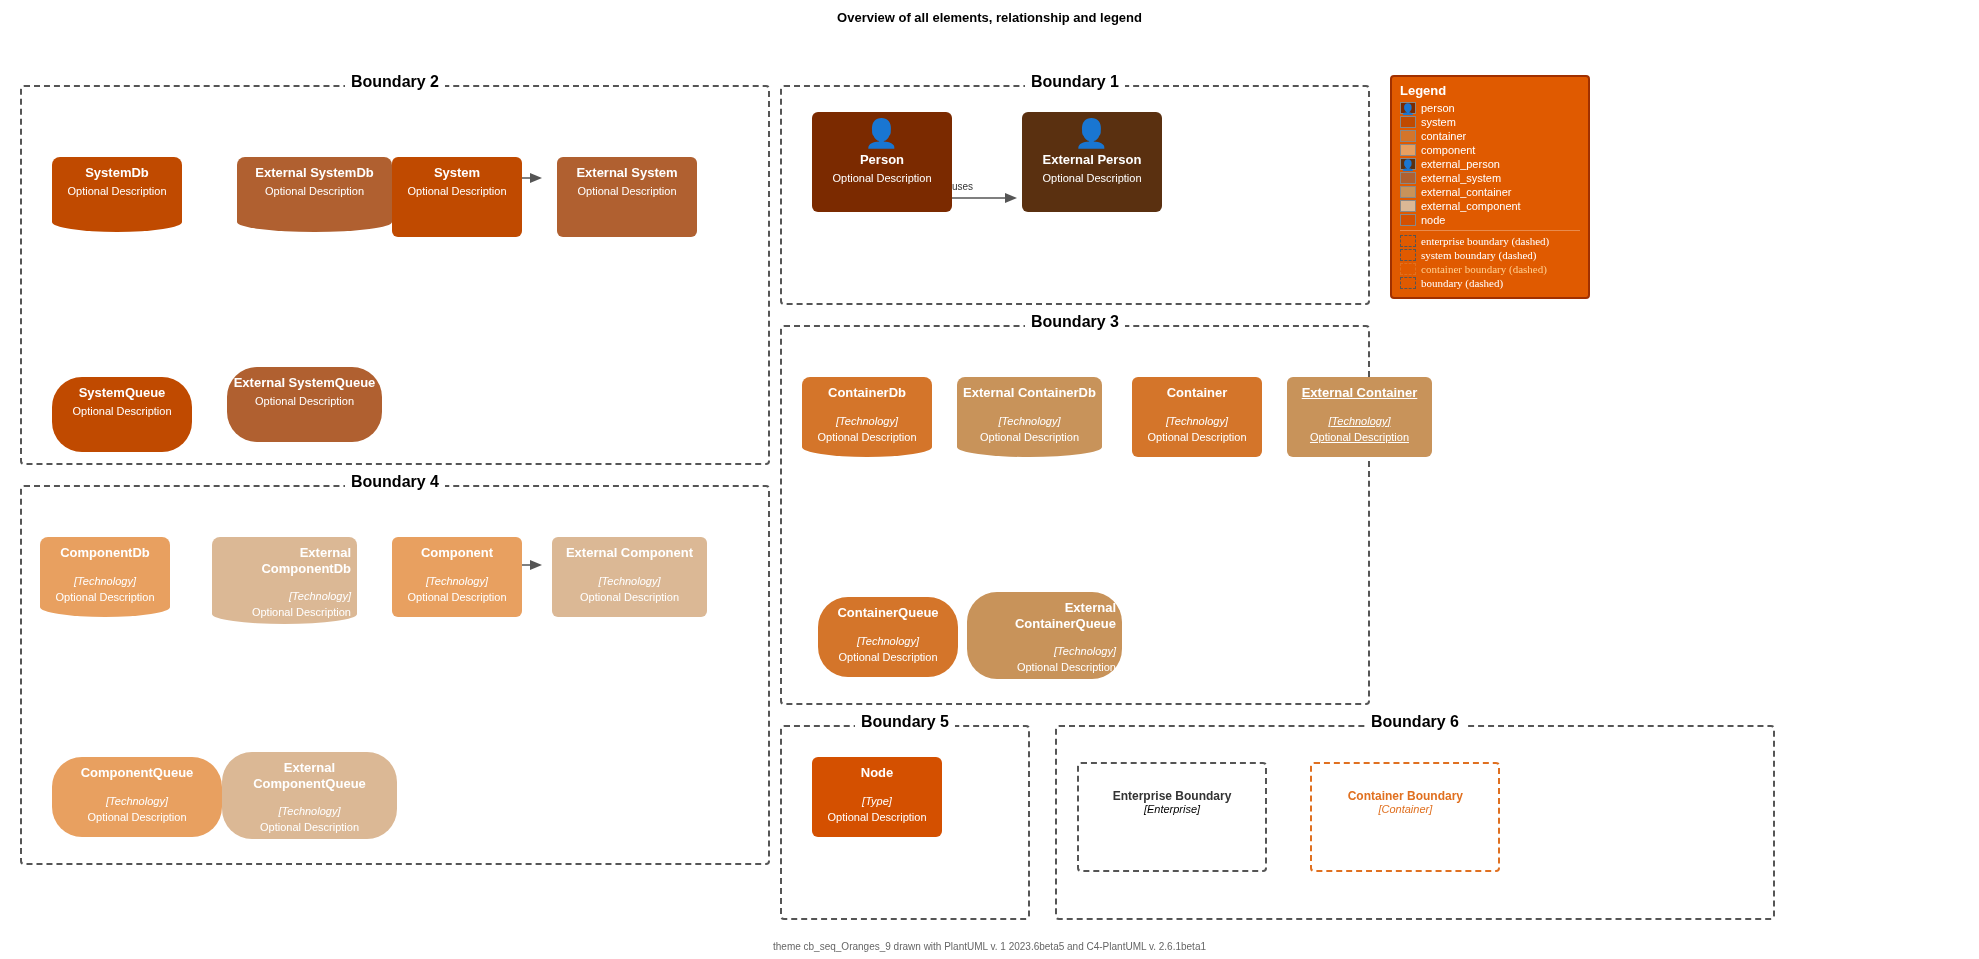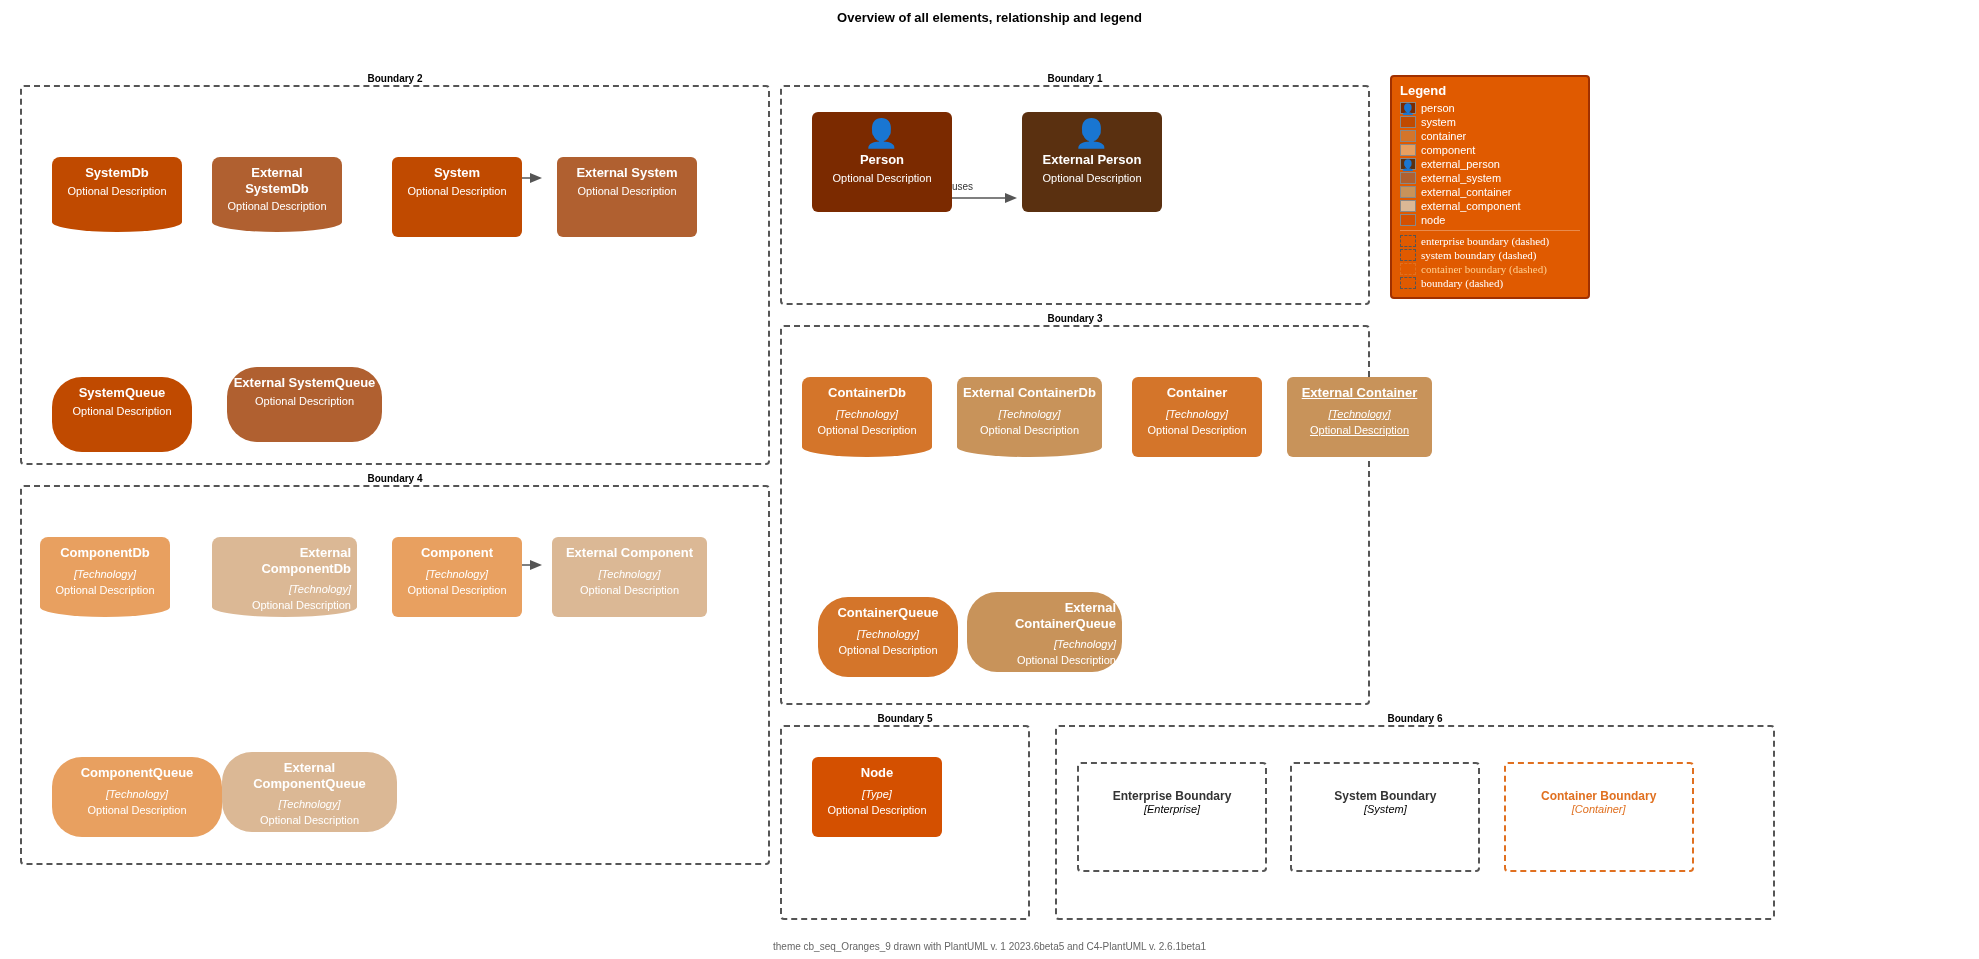--- a/index.html
+++ b/index.html
@@ -35,41 +35,41 @@
     }
 
     .boundary-title {
       position: absolute;
       top: -14px;
       left: 50%;
       transform: translateX(-50%);
       background: #fff;
       padding: 0 6px;
       font-weight: bold;
-      font-size: 10px;
+      font-size: 16px;
       white-space: nowrap;
     }
 
     
     .element-card {
       position: absolute;
       border-radius: 6px;
       text-align: center;
       padding: 8px 6px 6px 6px;
     }
 
     .element-label {
       font-weight: bold;
       font-size: 13px;
       line-height: 1.2;
     }
     .element-tech {
       font-style: italic;
       font-size: 11px;
-      margin-top: 7px;
+      margin-top: 14px;
     }
     .element-desc {
       font-size: 11px;
       margin-top: 4px;
     }
 
     
     .person-card {
       background: #7b2a00;
       color: #fff;
@@ -114,22 +114,23 @@
       min-height: 75px;
     }
     
     .db-shape {
       border-radius: 8px 8px 50% 50% / 8px 8px 10px 10px;
     }
 
     .ext-systemdb-card {
       background: #b06030;
       color: #fff;
-      width: 130px;
+      width: 155px;
       min-height: 75px;
+      margin-left: 25px;
     }
 
     
     .queue-card {
       background: #c04a00;
       color: #fff;
       width: 140px;
       min-height: 75px;
       border-radius: 30px;
     }
@@ -554,26 +555,20 @@
 
     
     <div class="boundary enterprise-boundary" style="position:relative; display:inline-block; left:20px; top:35px; width:190px; height:110px;">
       <div style="text-align:center; padding-top:25px;">
         <div class="enterprise-label" style="font-weight:bold; font-size:12px;">Enterprise Boundary</div>
         <div style="font-style:italic; font-size:11px;">[Enterprise]</div>
       </div>
     </div>
 
     
-    <div class="boundary system-boundary-el" style="position:relative; display:inline-block; left:40px; top:35px; width:190px; height:110px;">
-      <div style="text-align:center; padding-top:25px;">
-        <div class="system-label" style="font-weight:bold; font-size:12px;">System Boundary</div>
-        <div style="font-style:italic; font-size:11px;">[System]</div>
-      </div>
-    </div>
 
     
     <div class="boundary container-boundary-el" style="position:relative; display:inline-block; left:60px; top:35px; width:190px; height:110px;">
       <div style="text-align:center; padding-top:25px;">
         <div class="container-bnd-label" style="font-weight:bold; font-size:12px;">Container Boundary</div>
         <div style="font-style:italic; font-size:11px; color:#e07020;">[Container]</div>
       </div>
     </div>
   </div>
 

